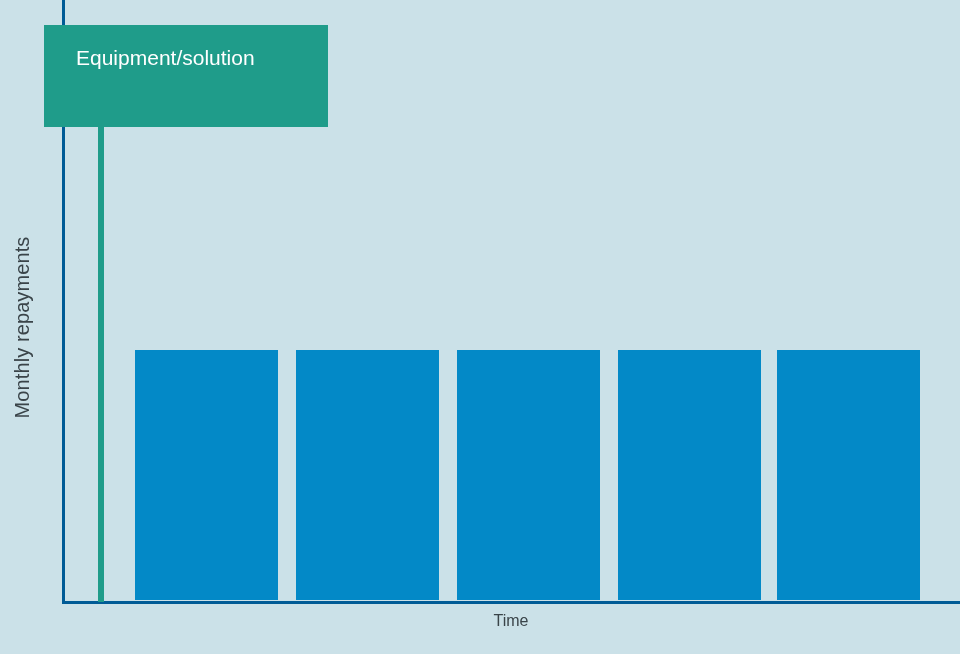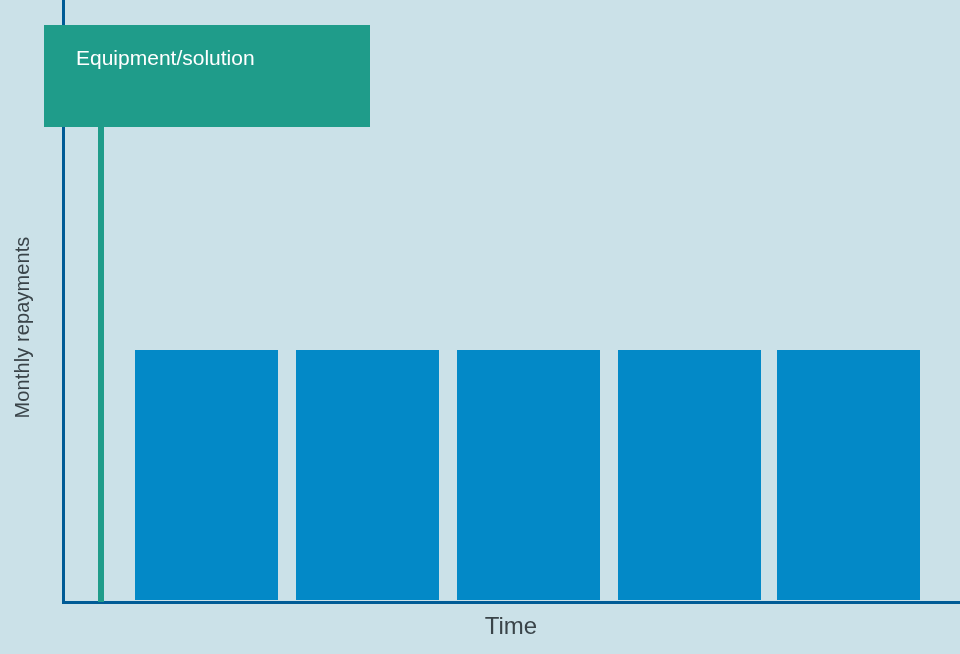--- a/index.html
+++ b/index.html
@@ -57,21 +57,21 @@
     font-size: 20px;
     color: #3a4449;
     letter-spacing: 0.1px;
   }
   #x-axis-title {
     position: absolute;
     left: 62px;
     top: 612px;
     width: 898px;
     text-align: center;
-    font-size: 24px;
+    font-size: 16px;
     color: #3a4449;
   }
 
   
   .bar {
     position: absolute;
     background: #0389c7;
   }
 
   
@@ -109,21 +109,21 @@
   <div id="bars-layer">
       <div class="bar" style="left: 135px; top: 350px; width: 143px; height: 250px; background: rgb(3, 137, 199);"></div>
       <div class="bar" style="left: 296px; top: 350px; width: 143px; height: 250px; background: rgb(3, 137, 199);"></div>
       <div class="bar" style="left: 457px; top: 350px; width: 143px; height: 250px; background: rgb(3, 137, 199);"></div>
       <div class="bar" style="left: 618px; top: 350px; width: 143px; height: 250px; background: rgb(3, 137, 199);"></div>
       <div class="bar" style="left: 777px; top: 350px; width: 143px; height: 250px; background: rgb(3, 137, 199);"></div>
     </div>
 
   <div id="event-marker-line" style="left: 98px; top: 127px; height: 475px; background: rgb(31, 156, 138);"></div>
 
-  <div id="event-callout-box" style="left: 44px; top: 25px; width: 326px; height: 102px; background: rgb(31, 156, 138);">
+  <div id="event-callout-box" style="left: 44px; top: 25px; width: 284px; height: 102px; background: rgb(31, 156, 138);">
     <span class="callout-line">Equipment/solution</span>
   </div>
 
   <div id="x-axis-title">
     <span>Time</span>
   </div>
 
 </div>
 
 </body></html>

